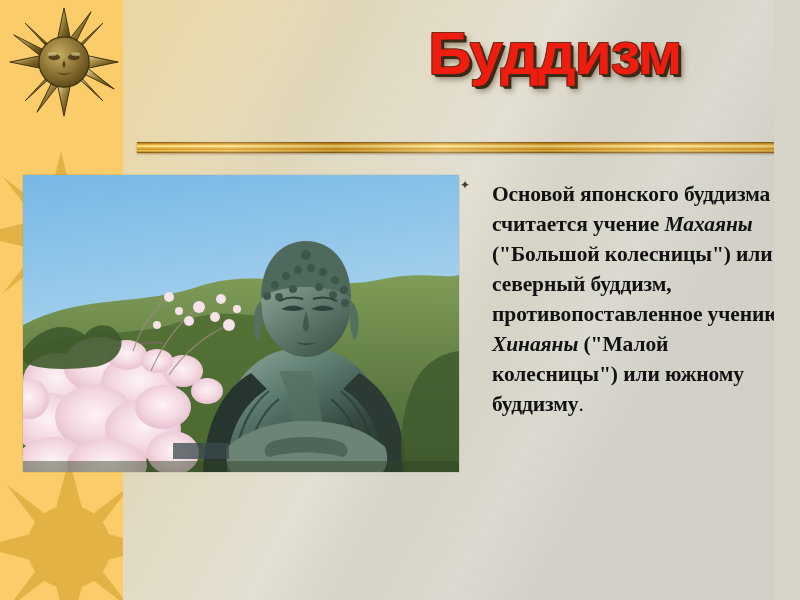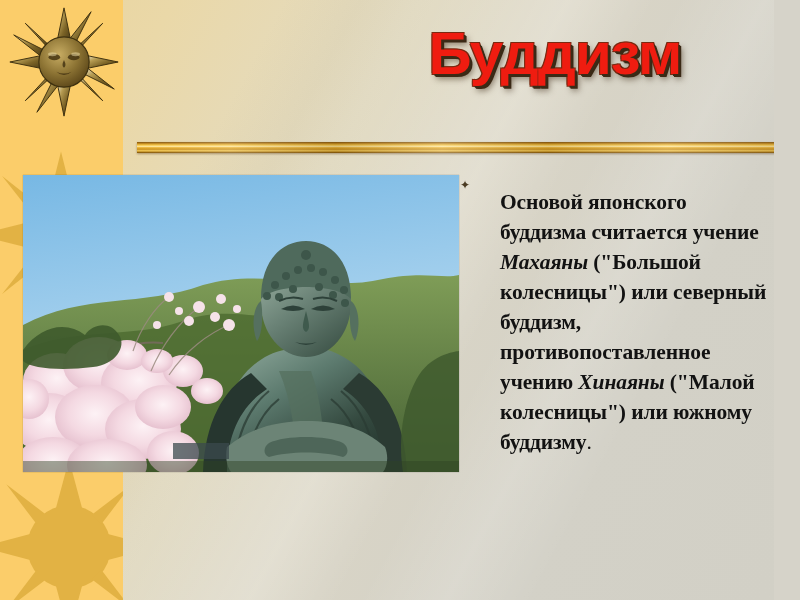--- a/index.html
+++ b/index.html
@@ -107,21 +107,21 @@
   
   .body-block{
     position:absolute;left:458px;top:171px;width:336px;
   }
   .bullet{
     position:absolute;left:2px;top:10px;width:9px;height:9px;
     color:#4a3b22;font-size:12px;line-height:9px;
     font-family:"Liberation Sans", sans-serif;
   }
   .body-text{
-    margin:16px;padding:0 0 0 26px;
+    margin:8px;padding:0 0 0 26px;
     font-family:"Liberation Serif", serif;
     font-weight:bold;
     font-size:21.5px;
     line-height:30px;
     color:#121212;
     text-align:left;
     letter-spacing:-0.1px;
   }
   .body-text i{font-style:italic;}
   .body-text .plain{font-weight:normal;}

